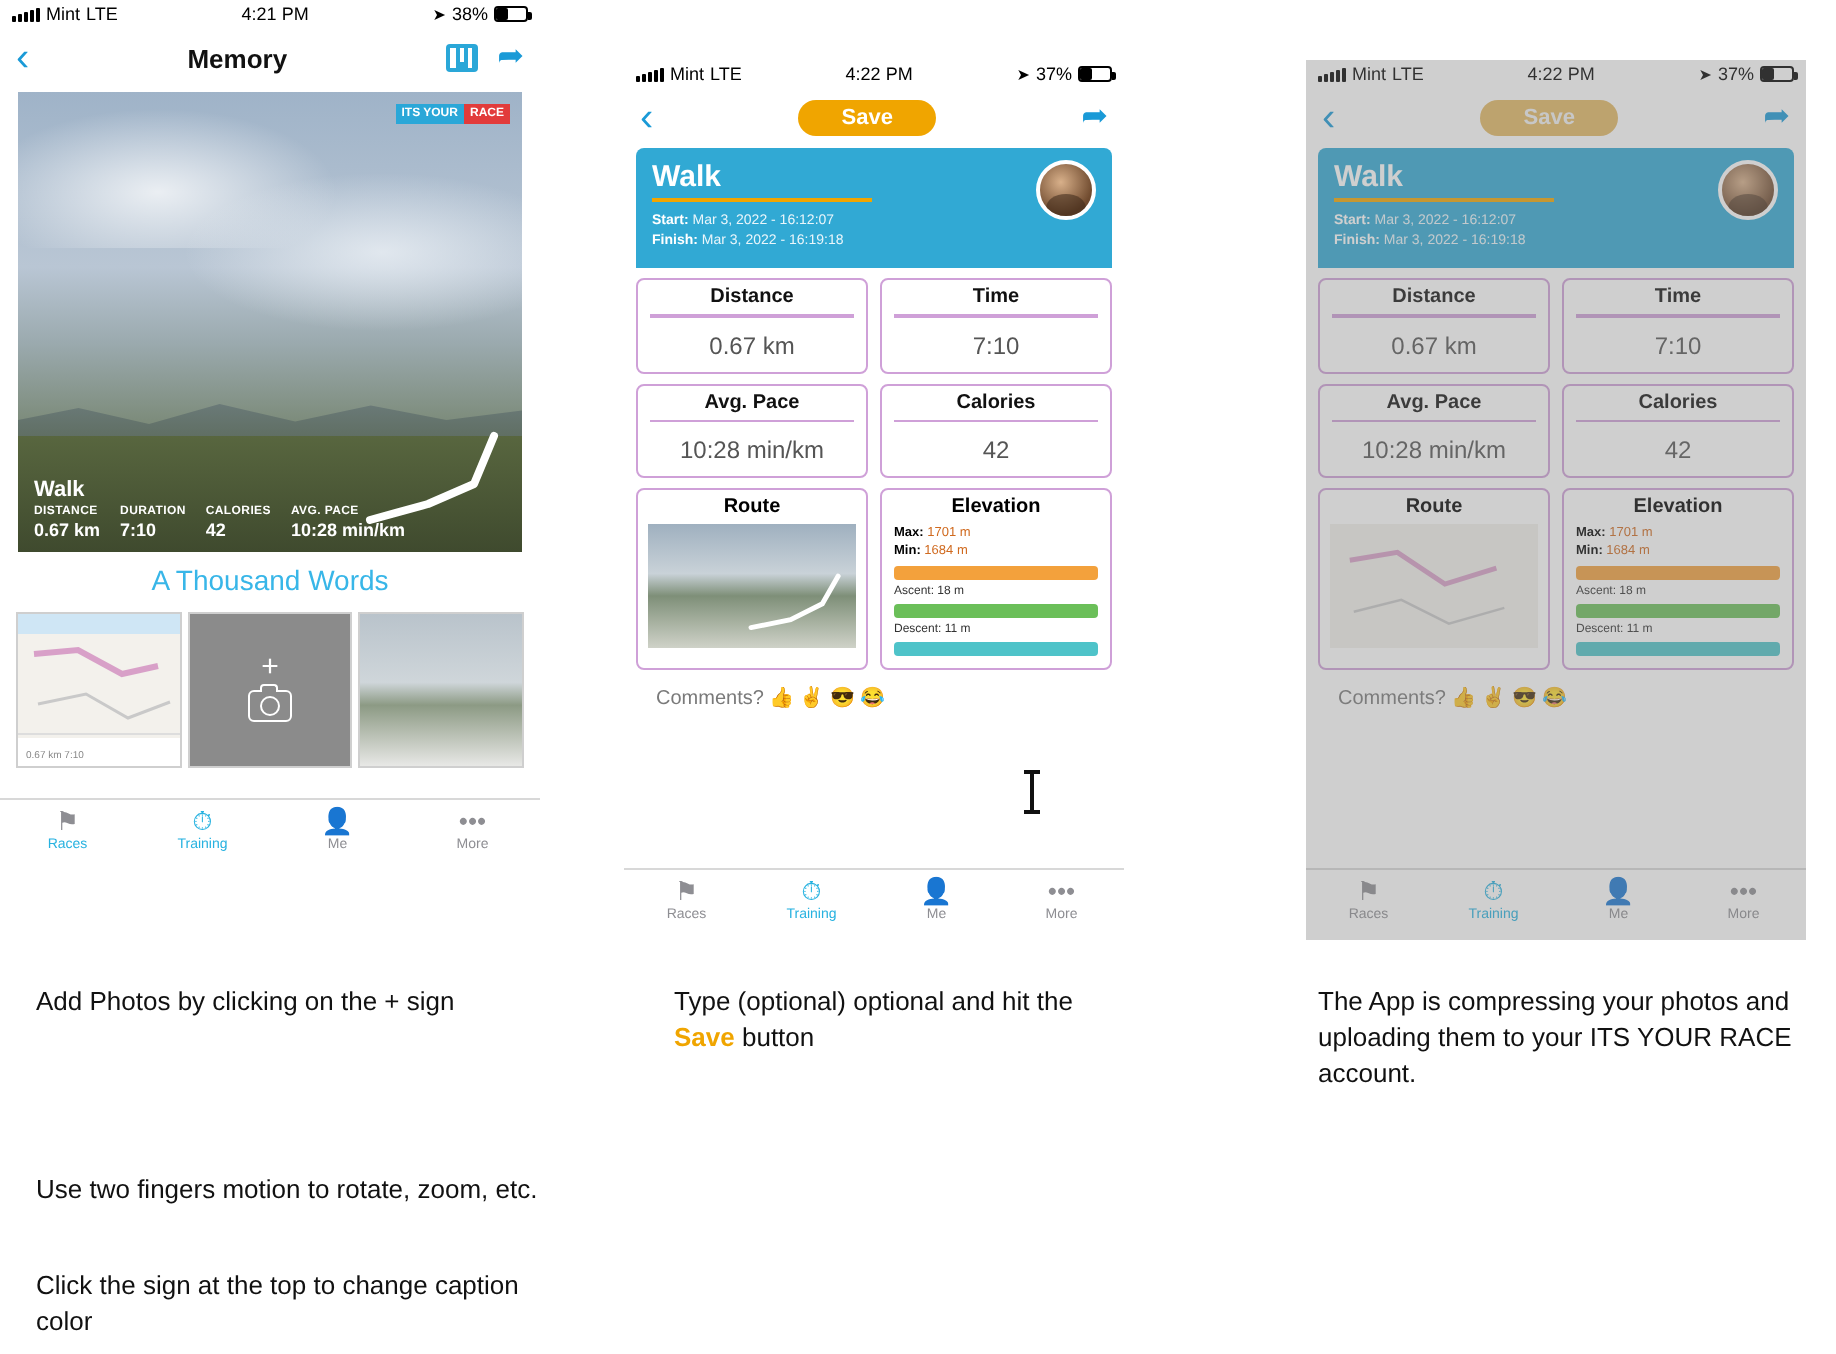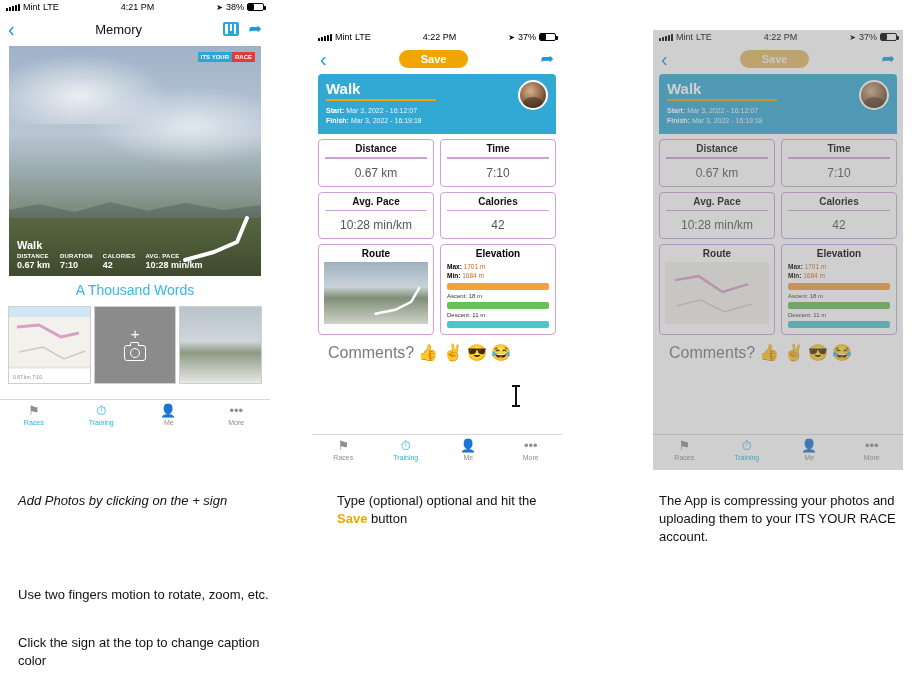--- a/index.html
+++ b/index.html
@@ -50,21 +50,21 @@
   .loc { font-size: 8px; }
 
   
   .navbar {
     display: flex; align-items: center; justify-content: space-between;
     padding: 3px 8px; height: 26px;
   }
   .nav-back {
     color: #1a9ad7; font-size: 20px; line-height: 1; font-weight: 300;
   }
-  .nav-title { font-weight: normal; font-size: 13px; color: #111; }
+  .nav-title { font-weight: bold; font-size: 13px; color: #111; }
   .nav-share { color: #1a9ad7; font-size: 16px; line-height: 1; }
   .save-pill {
     background: #f0a500; color: #fff; font-size: 11px; font-weight: bold;
     border-radius: 11px; padding: 3px 22px; border: none;
   }
   .save-pill.dim { background: #e3b863; color: #f3f3f3; }
 
   
   .tabbar {
     display: flex; align-items: stretch; justify-content: space-around;
@@ -192,21 +192,21 @@
   .elev-body { text-align: left; padding: 3px 4px; }
   .elev-body .mm { font-size: 6.5px; color: #111; line-height: 9px; }
   .elev-body .mm b { color: #000; }
   .elev-body .mm span { color: #d06a1f; }
   .bar { height: 7px; border-radius: 2px; margin-top: 3px; }
   .bar.orange { background: #f3a13c; }
   .bar.green { background: #6bbf59; }
   .bar.teal { background: #4ec3c9; }
   .cap-sm { font-size: 6px; color: #333; margin-top: 3px; }
   .comments {
-    font-size: 16px; color: #7a7a7a; padding: 8px 10px 0 10px;
+    font-size: 10px; color: #7a7a7a; padding: 8px 10px 0 10px;
   }
 
   
   .toast {
     position: absolute; left: 28px; top: 200px;
     width: 190px; height: 46px; background: #fff; border-radius: 8px;
     box-shadow: 0 2px 8px rgba(0,0,0,.25);
     display: flex; align-items: center; padding: 0 10px; gap: 10px;
   }
   .spinner {
@@ -606,21 +606,21 @@
       </div>
       <div class="tab">
         <div class="ico">•••</div>
         <div class="lbl">More</div>
       </div>
     </div>
 
     <div class="dim-layer"></div>
   </div>
 
-  <div class="note" style="left:18px; top:492px; width:255px;font-style:italic;">Add Photos by clicking on the + sign</div>
+  <div class="note" style="left:18px; top:492px; width:255px;">Add Photos by clicking on the + sign</div>
   <div class="note" style="left:18px; top:586px; width:255px;">Use two fingers motion to rotate, zoom, etc.</div>
   <div class="note" style="left:18px; top:634px; width:255px;">Click the sign at the top to change caption color</div>
 
   <div class="note" style="left:337px; top:492px; width:230px;">
     <span>Type (optional) optional and hit the </span><span class="hl">Save</span><span> button</span>
   </div>
 
   <div class="note" style="left:659px; top:492px; width:250px;">The App is compressing your photos and uploading them to your ITS YOUR RACE account.</div>
 
   <div class="ibeam"></div>

